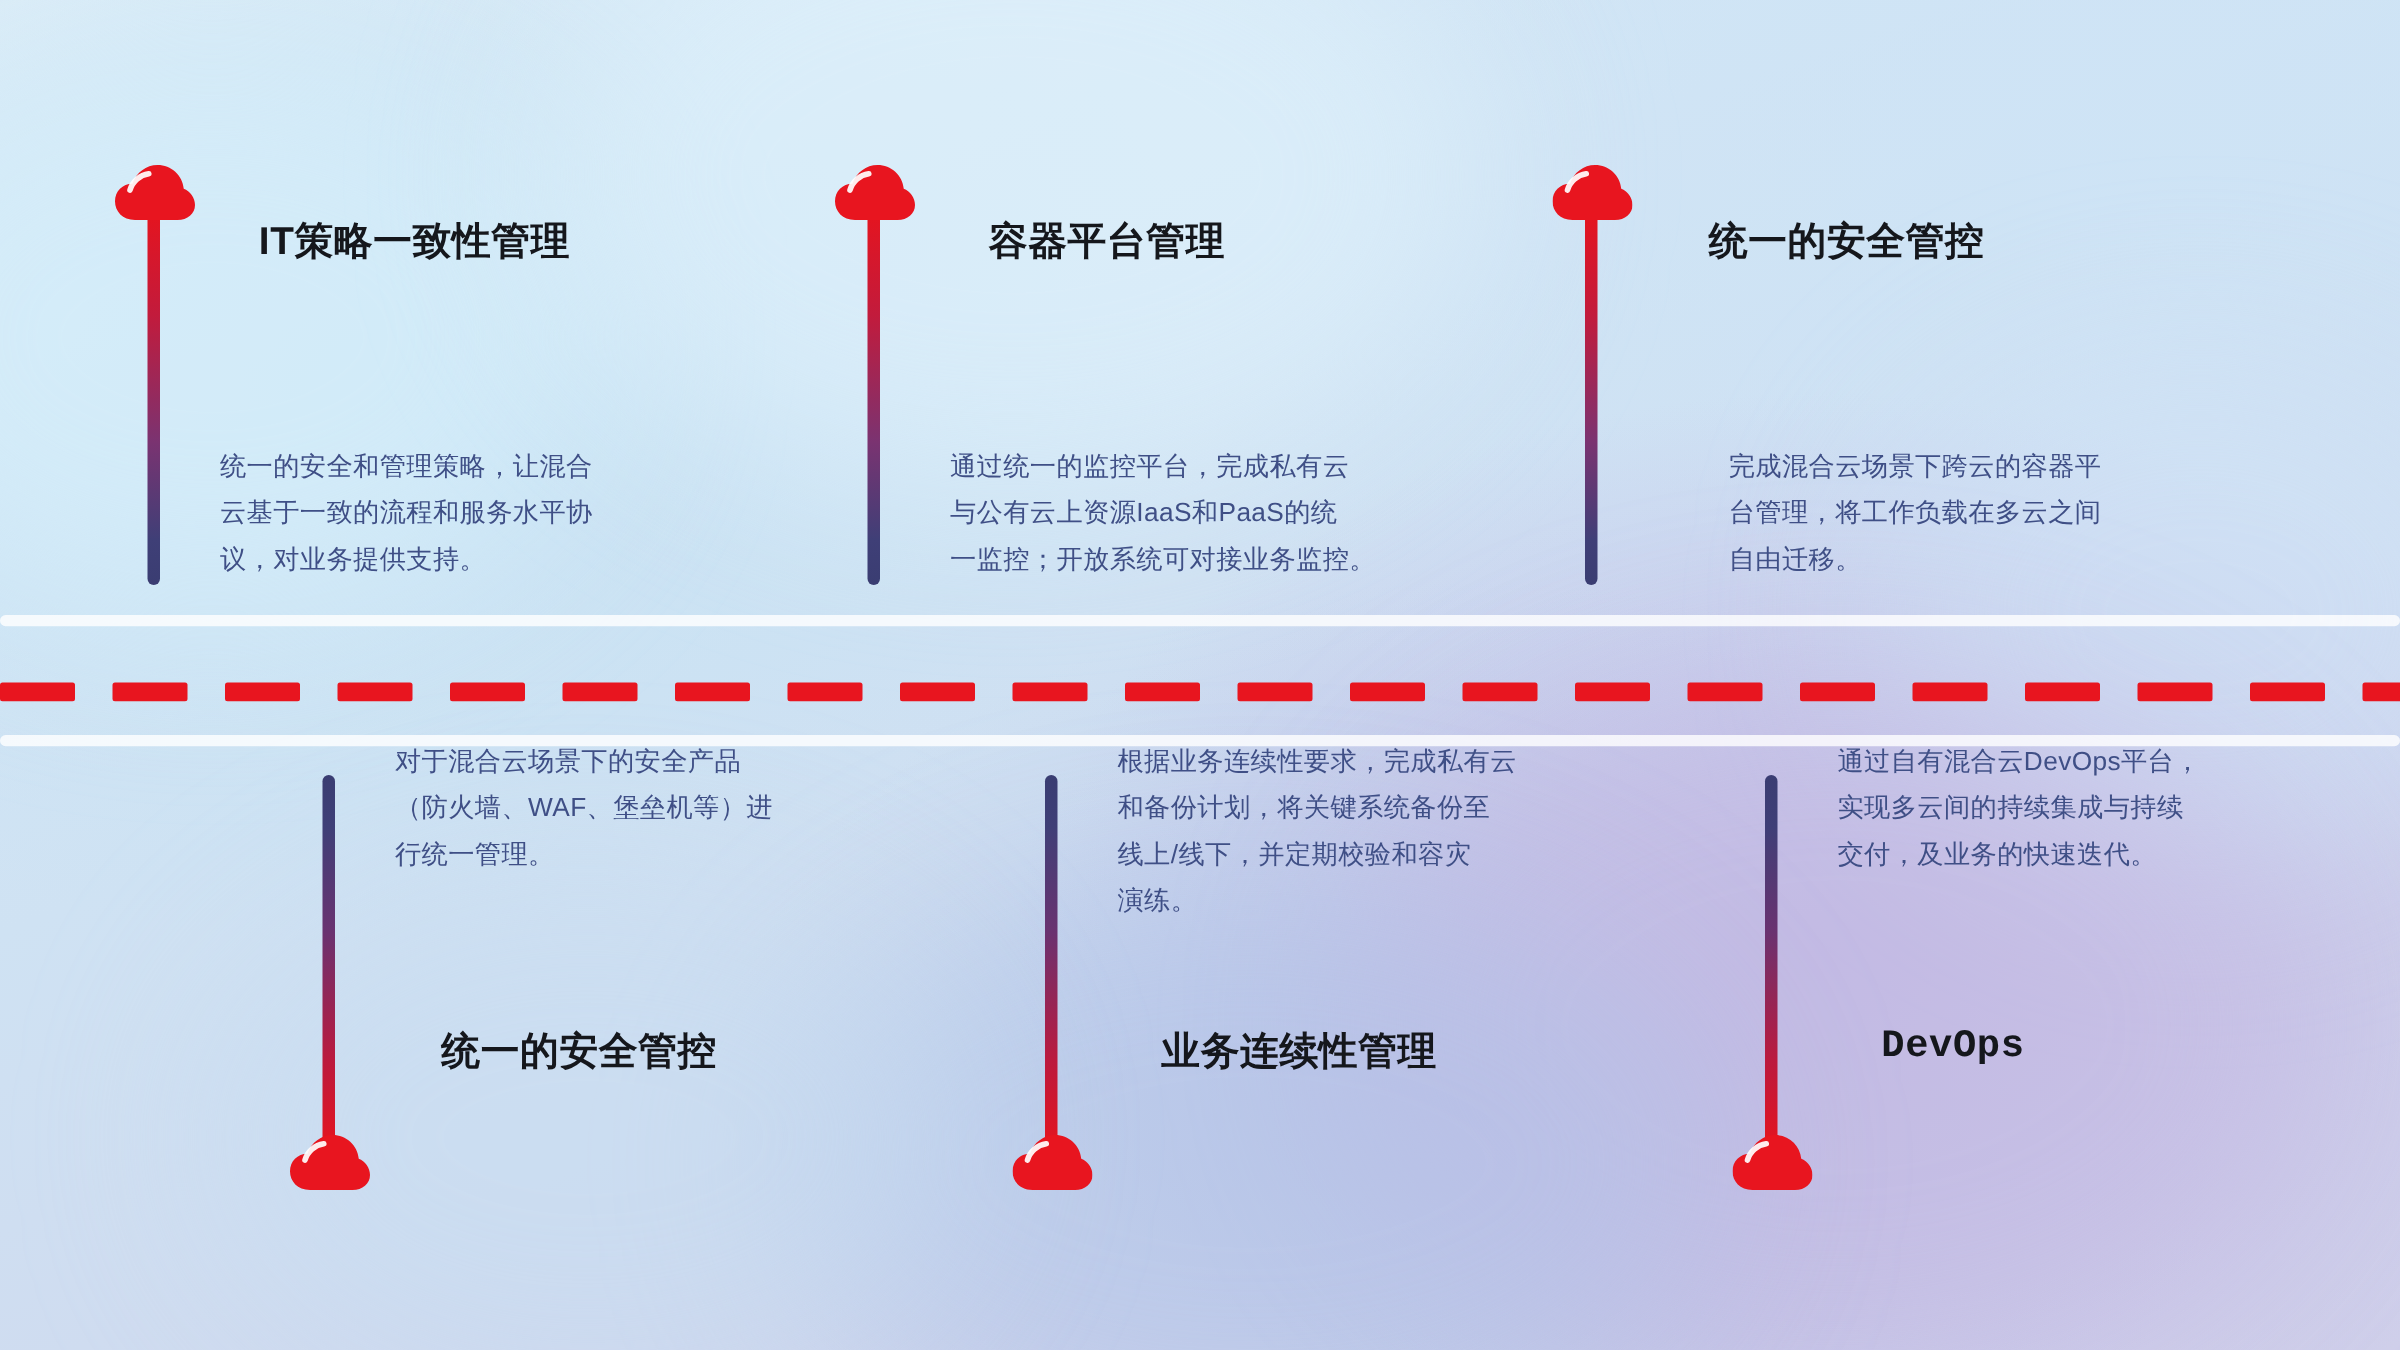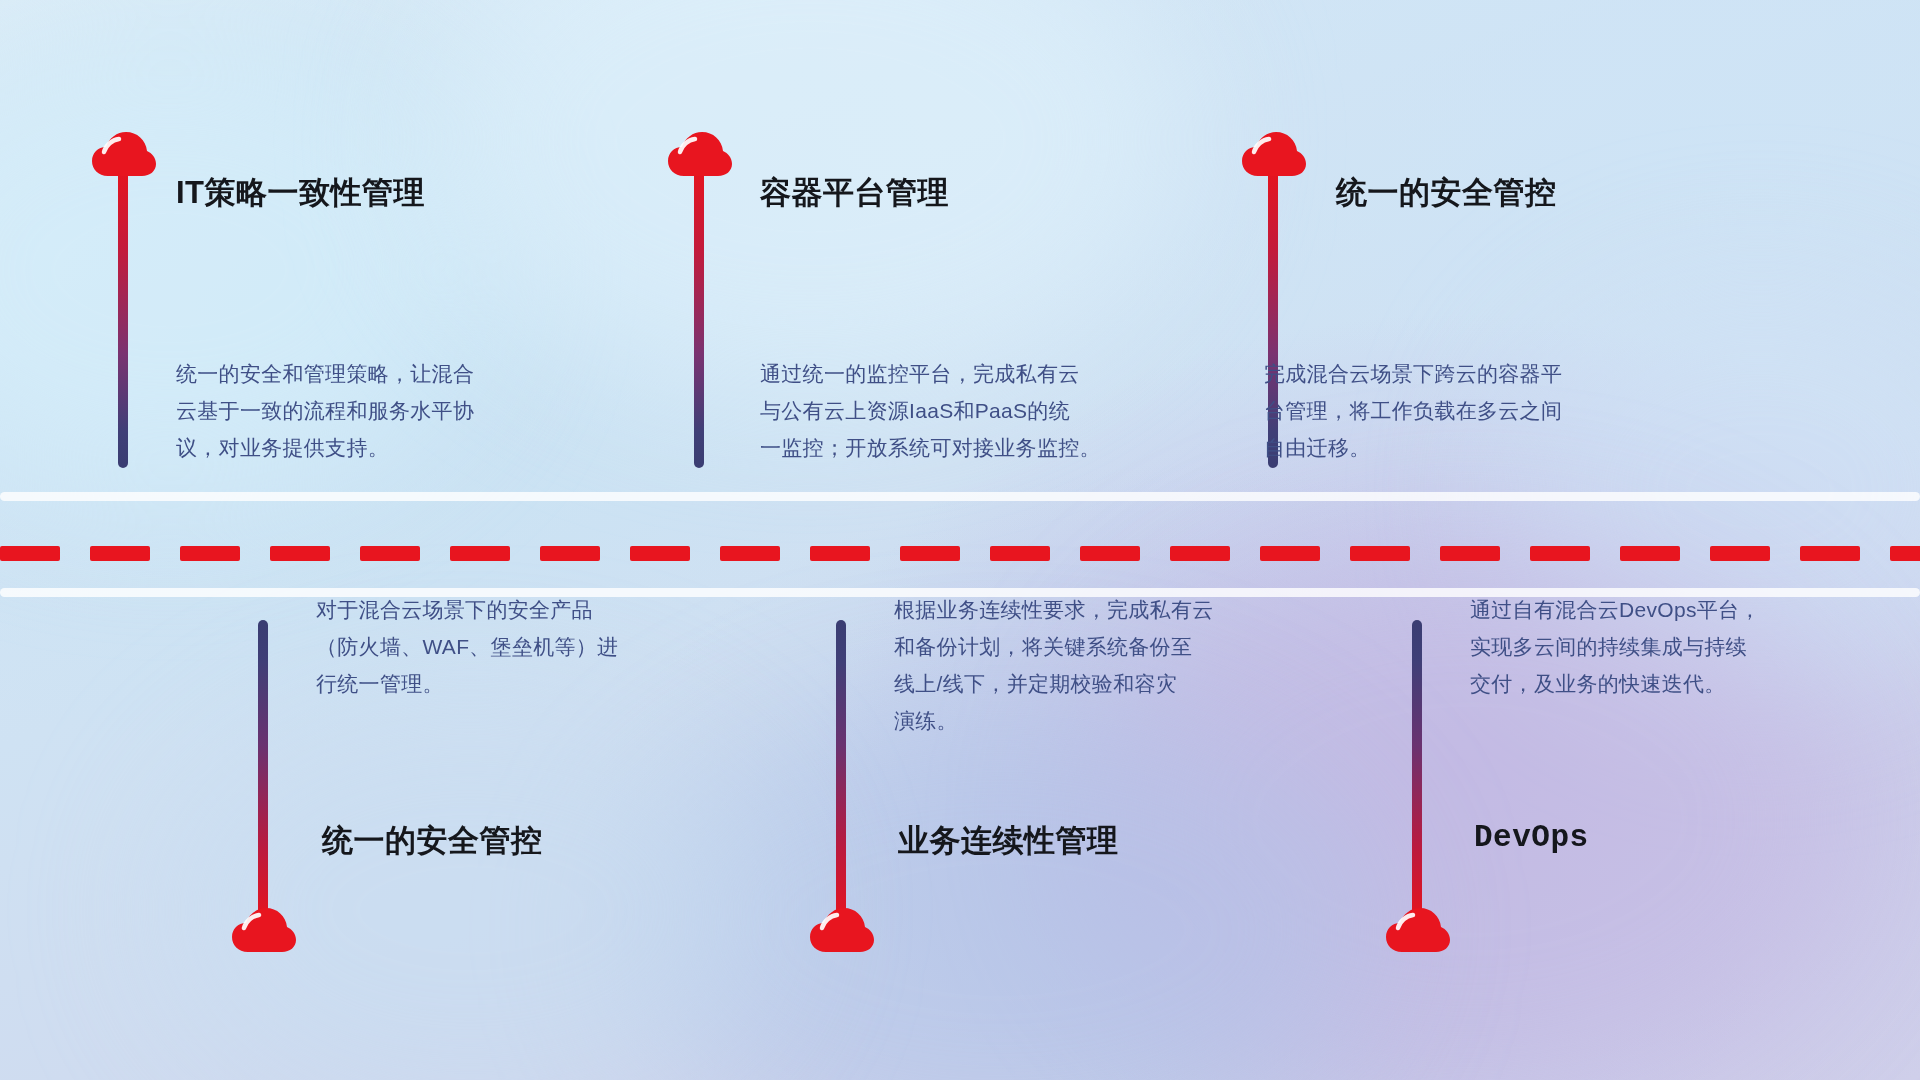--- a/index.html
+++ b/index.html
@@ -52,21 +52,21 @@
     position:absolute; width:10px; border-radius:5px;
   }
   .stem-down { background:linear-gradient(180deg,#e6141e 0%,#c21b3c 28%,#7a3371 62%,#3f3f77 88%,#3a3d72 100%); }
   .stem-up   { background:linear-gradient(180deg,#3a3d72 0%,#3f3f77 14%,#6a3270 42%,#bb1a3e 76%,#e6141e 100%); }
 
   .cloud { position:absolute; width:64px; height:46px; }
 
   .title {
     position:absolute;
     font-size:31px; font-weight:bold; color:#15171c;
-    letter-spacing:0.5px; white-space:nowrap;
+    letter-spacing:0.5px; white-space:nowrap;margin-left:31px;
   }
   .body {
     position:absolute;
     font-size:21px; line-height:37px; color:#3f4f86;
     white-space:pre-line; letter-spacing:0.3px;
   }
 
   
   .top .stem { top:168px; height:300px; }
   .top .cloud { top:132px; }
@@ -121,21 +121,21 @@
 
   <div class="item top">
     <div class="stem stem-down" style="left:1268px;"></div>
     <div class="cloud" style="left:1242px;">
       <svg viewBox="0 0 64 46" width="64" height="46">
         <path d="M16 44 C6 44 0 37 0 29 C0 21 6 15 14 15 C17 6 25 0 34 0 C45 0 54 8 55 19 C60 21 64 26 64 32 C64 39 58 44 50 44 Z" fill="#e8151f"></path>
         <path d="M12 20 C14 13 20 8 27 7" stroke="#ffffff" stroke-width="4.5" stroke-linecap="round" fill="none" opacity="0.92"></path>
       </svg>
     </div>
     <div class="title" style="left:1336px;">统一的安全管控</div>
-    <div class="body" style="left:1264px; width:430px;">完成混合云场景下跨云的容器平
+    <div class="body" style="left:1383px; width:430px;">完成混合云场景下跨云的容器平
 台管理，将工作负载在多云之间
 自由迁移。</div>
   </div>
 
   <div class="rail rail-top"></div>
   <div class="dashes">
       <span class="dash" style="background: rgb(232, 21, 31);"></span>
       <span class="dash" style="background: rgb(232, 21, 31);"></span>
       <span class="dash" style="background: rgb(232, 21, 31);"></span>
       <span class="dash" style="background: rgb(232, 21, 31);"></span>

